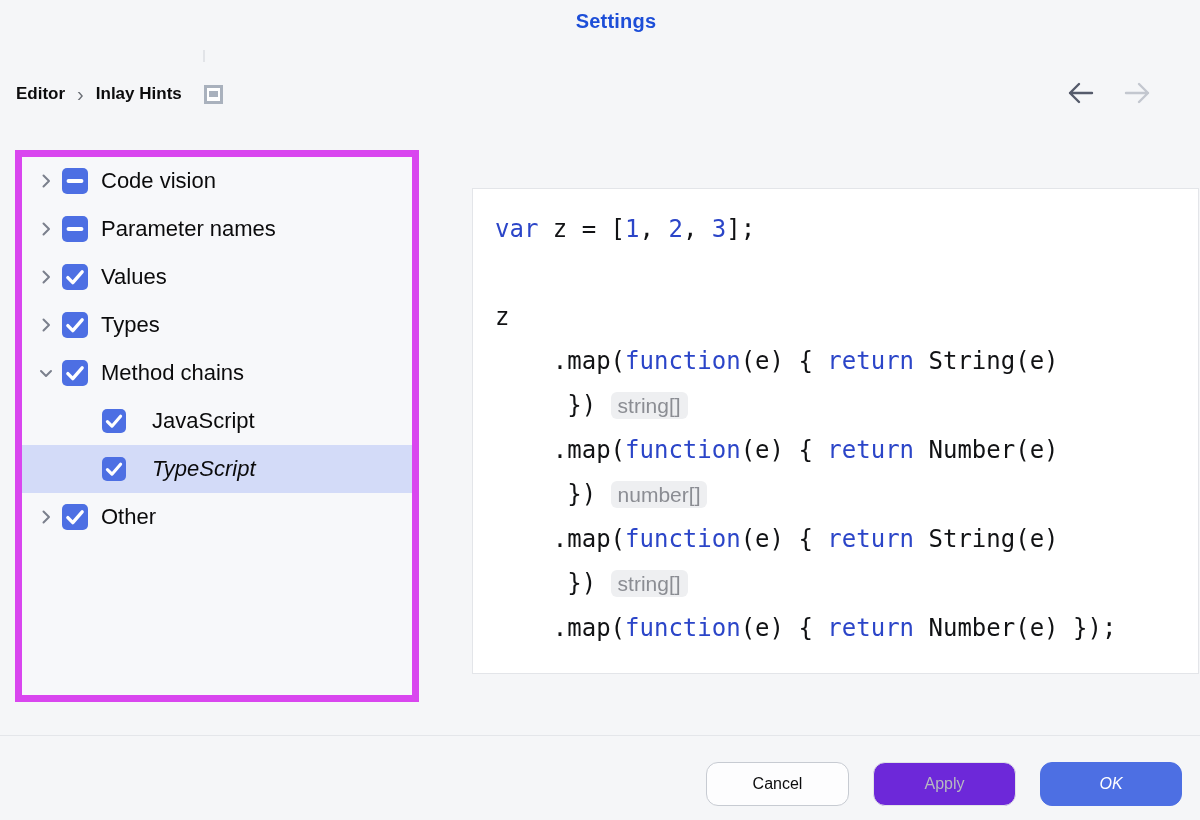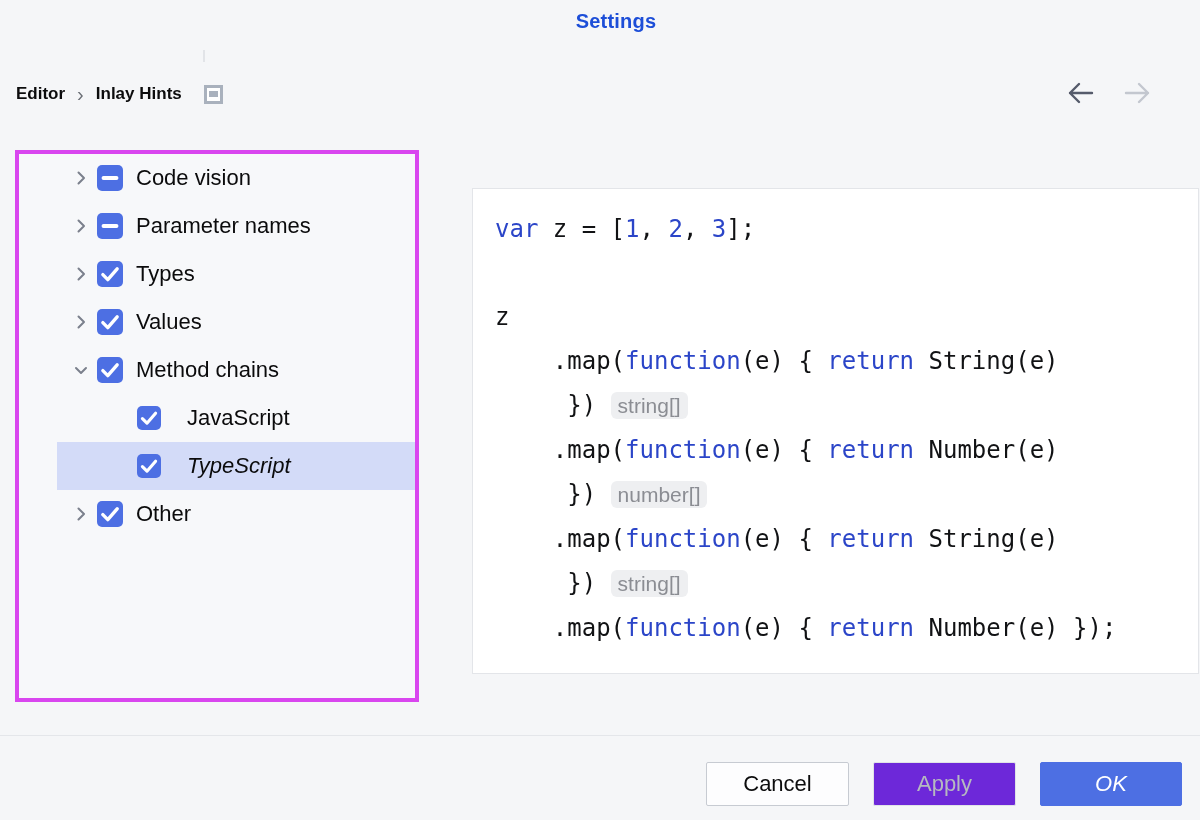--- a/index.html
+++ b/index.html
@@ -96,23 +96,22 @@
 
   
   .tree-panel {
     position: absolute;
     left: 15px;
     top: 150px;
     width: 404px;
     height: 552px;
     box-sizing: border-box;
     background: #f7f8fa;
-    border: 4px solid #d946ef;
+    border: 7px solid #d946ef;
     overflow: hidden;
-    padding-left: 38px;
   }
   .tree-row {
     height: 48px;
     display: flex;
     align-items: center;
     box-sizing: border-box;
   }
   .tree-row.selected {
     background: #d3dbf8;
     font-style: italic;
@@ -205,26 +204,26 @@
   .btn-row {
     position: absolute;
     right: 18px;
     top: 26px;
     display: flex;
     align-items: center;
     gap: 24px;
   }
   .btn {
     height: 44px;
-    border-radius: 2px;
-    box-sizing: border-box;
-    display: flex;
-    align-items: center;
-    justify-content: center;
-    font-size: 22px;
+    border-radius: 12px;
+    box-sizing: border-box;
+    display: flex;
+    align-items: center;
+    justify-content: center;
+    font-size: 16px;
     font-family: "Liberation Sans", sans-serif;
   }
   .btn-cancel {
     width: 143px;
     background: #fdfdfe;
     border: 1px solid #c7cbd2;
     color: #0c0c0d;
   }
   .btn-apply {
     width: 143px;
@@ -300,34 +299,34 @@
         <span class="twisty">
           <svg width="18" height="18" viewBox="0 0 18 18">
             <path d="M6.5 3.5 L12 9 L6.5 14.5" fill="none" stroke="#7b808c" stroke-width="2" stroke-linecap="round" stroke-linejoin="round"></path>
           </svg>
         </span>
         <span class="cb">
           <svg width="26" height="26" viewBox="0 0 20 20">
             <path d="M4.5 10.5 L8.3 14.3 L15.5 6" stroke-width="2.6" fill="none" stroke="#ffffff" stroke-linecap="round" stroke-linejoin="round"></path>
           </svg>
         </span>
+        <span class="tree-label">Values</span>
+      </div>
+      <div class="tree-row">
+        <span class="twisty">
+          <svg width="18" height="18" viewBox="0 0 18 18">
+            <path d="M6.5 3.5 L12 9 L6.5 14.5" fill="none" stroke="#7b808c" stroke-width="2" stroke-linecap="round" stroke-linejoin="round"></path>
+          </svg>
+        </span>
+        <span class="cb">
+          <svg width="26" height="26" viewBox="0 0 20 20">
+            <path d="M4.5 10.5 L8.3 14.3 L15.5 6" stroke-width="2.6" fill="none" stroke="#ffffff" stroke-linecap="round" stroke-linejoin="round"></path>
+          </svg>
+        </span>
         <span class="tree-label">Types</span>
-      </div>
-      <div class="tree-row">
-        <span class="twisty">
-          <svg width="18" height="18" viewBox="0 0 18 18">
-            <path d="M6.5 3.5 L12 9 L6.5 14.5" fill="none" stroke="#7b808c" stroke-width="2" stroke-linecap="round" stroke-linejoin="round"></path>
-          </svg>
-        </span>
-        <span class="cb">
-          <svg width="26" height="26" viewBox="0 0 20 20">
-            <path d="M4.5 10.5 L8.3 14.3 L15.5 6" stroke-width="2.6" fill="none" stroke="#ffffff" stroke-linecap="round" stroke-linejoin="round"></path>
-          </svg>
-        </span>
-        <span class="tree-label">Values</span>
       </div>
       <div class="tree-row">
         <span class="twisty">
           <svg width="18" height="18" viewBox="0 0 18 18">
             <path d="M4 7 L9 12 L14 7" fill="none" stroke="#7b808c" stroke-width="2" stroke-linecap="round" stroke-linejoin="round"></path>
           </svg>
         </span>
         <span class="cb">
           <svg width="26" height="26" viewBox="0 0 20 20">
             <path d="M4.5 10.5 L8.3 14.3 L15.5 6" stroke-width="2.6" fill="none" stroke="#ffffff" stroke-linecap="round" stroke-linejoin="round"></path>

